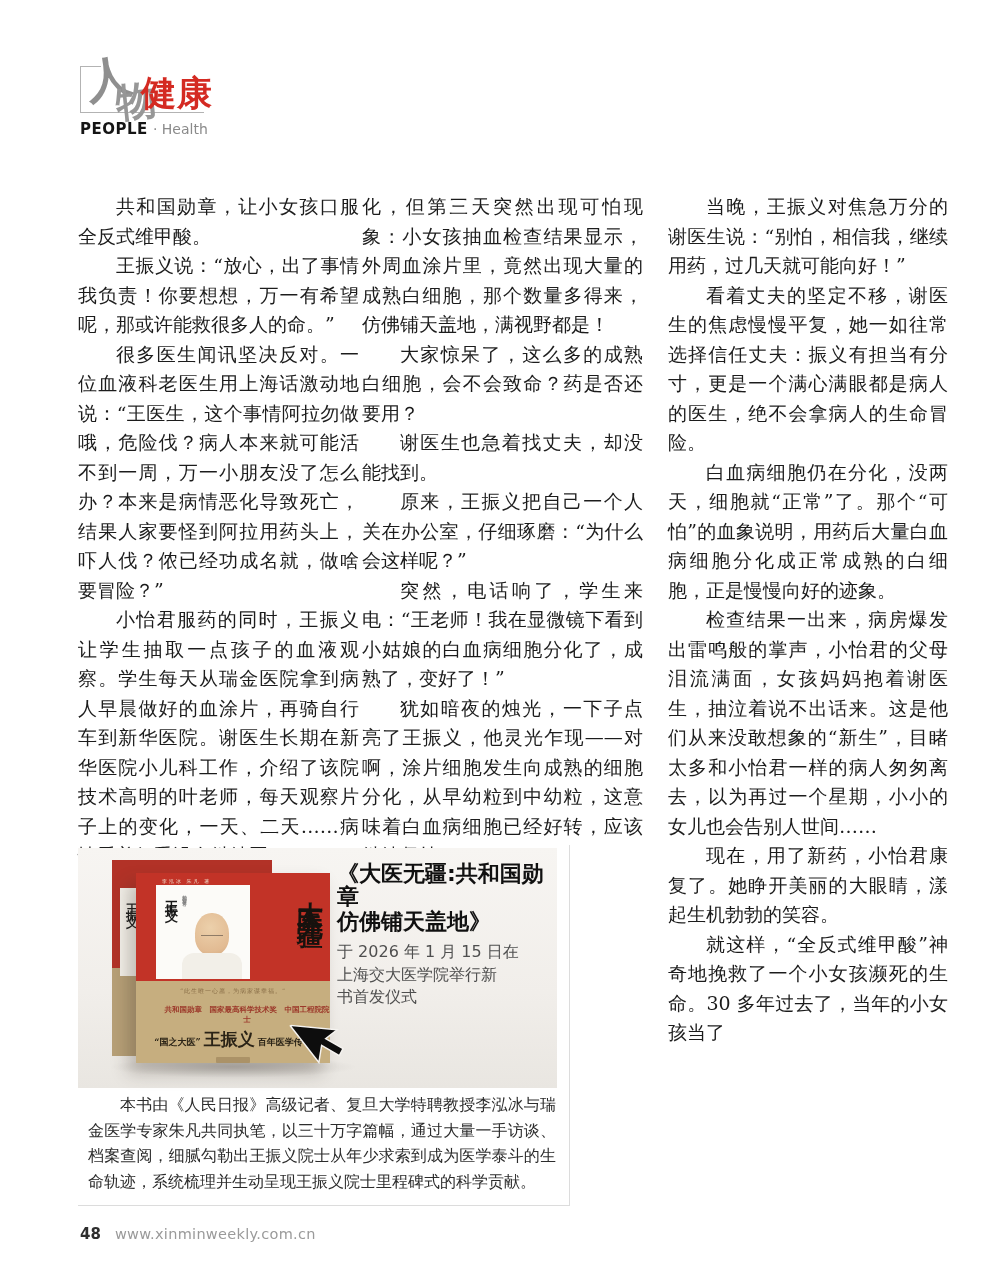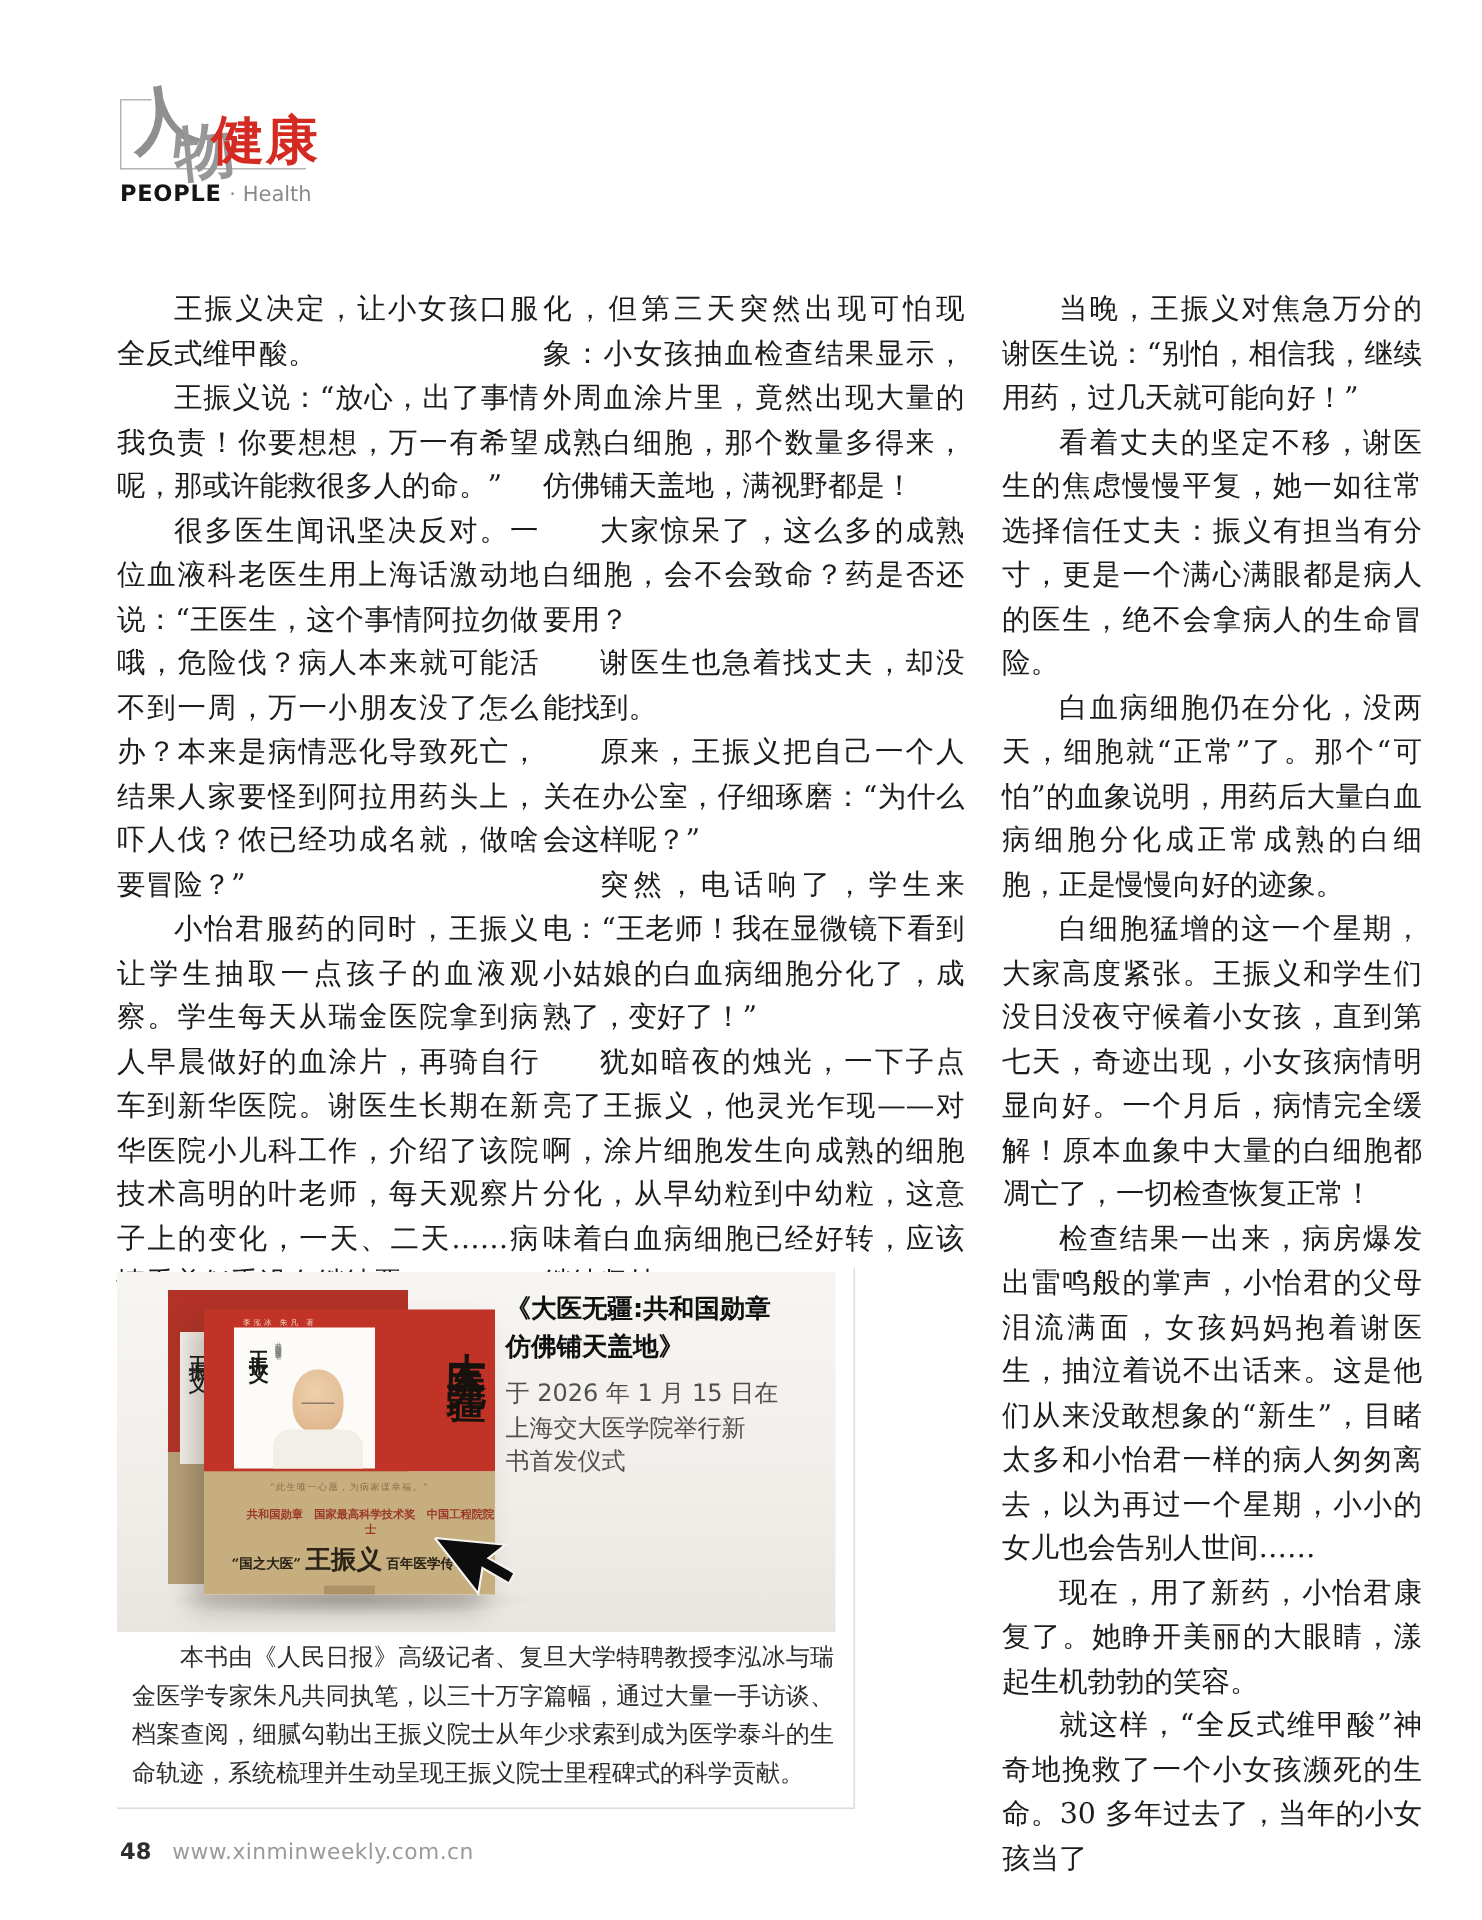--- a/index.html
+++ b/index.html
@@ -72,21 +72,21 @@
   .tan-honors { margin-top:9px; text-align:center; font-size:7.5px; font-weight:bold; color:#9c382a;margin-left:28px; }
   .tan-tagline { margin-top:3px; text-align:center; color:#2a2316; }
   .tan-tagline .pre, .tan-tagline .suf { font-size:9px; font-weight:bold; }
   .tan-tagline .name { font-size:17px; font-weight:bold; font-family:"DejaVu Serif",serif; margin:0 3px; }
   .pub-mark { width:34px; height:6px; margin:6px auto 0; background:rgba(120,95,60,0.35); border-radius:1px; }
 
   .cursor-arrow { position:absolute; left:218px; top:160px; width:52px; height:58px;
     transform:rotate(-38deg); }
 
   .caption { position:absolute; left:259px; top:14px; width:218px; font-family:"DejaVu Sans", sans-serif; }
-  .caption .t { font-size:17px; font-weight:bold; color:#101010; line-height:23px; padding-bottom:2px; }
+  .caption .t { font-size:22px; font-weight:bold; color:#101010; line-height:23px; padding-bottom:2px; }
   .caption .b { font-size:16px; color:#4f4f4f; line-height:22.5px; }
   .caption .b.first { margin-top:6px; }
 
   .desc { position:absolute; left:10px; top:247px; width:468px;
     font-family:"DejaVu Sans", sans-serif; font-size:16px; line-height:25.5px;
     color:#2c2c2c; text-align:justify; text-indent:2em; }
 
   
   .footer { position:absolute; left:80px; top:1224px; font-family:"DejaVu Sans", sans-serif;text-align:center; }
   .footer .page-num { font-size:15px; font-weight:bold; color:#2e2e2e; margin-right:14px; }
@@ -102,40 +102,39 @@
     <span class="logo-ren">人</span>
     <span class="logo-wu">物</span>
     <span class="logo-jiankang">健康</span>
     <div class="logo-en">
       <span class="b">PEOPLE</span>
       <span class="l">· Health</span>
     </div>
   </div>
 
   <div id="col1" class="col">
-    <p>王振义决定，让小女孩口服全反式维甲酸。</p>
+    <p>共和国勋章，让小女孩口服全反式维甲酸。</p>
     <p>王振义说：“放心，出了事情我负责！你要想想，万一有希望呢，那或许能救很多人的命。”</p>
     <p>很多医生闻讯坚决反对。一位血液科老医生用上海话激动地说：“王医生，这个事情阿拉勿做哦，危险伐？病人本来就可能活不到一周，万一小朋友没了怎么办？本来是病情恶化导致死亡，结果人家要怪到阿拉用药头上，吓人伐？侬已经功成名就，做啥要冒险？”</p>
     <p>小怡君服药的同时，王振义让学生抽取一点孩子的血液观察。学生每天从瑞金医院拿到病人早晨做好的血涂片，再骑自行车到新华医院。谢医生长期在新华医院小儿科工作，介绍了该院技术高明的叶老师，每天观察片子上的变化，一天、二天……病情看着似乎没有继续恶</p>
   </div>
 
   <div id="col2" class="col">
     <p class="cont">化，但第三天突然出现可怕现象：小女孩抽血检查结果显示，外周血涂片里，竟然出现大量的成熟白细胞，那个数量多得来，仿佛铺天盖地，满视野都是！</p>
     <p>大家惊呆了，这么多的成熟白细胞，会不会致命？药是否还要用？</p>
     <p>谢医生也急着找丈夫，却没能找到。</p>
     <p>原来，王振义把自己一个人关在办公室，仔细琢磨：“为什么会这样呢？”</p>
     <p>突然，电话响了，学生来电：“王老师！我在显微镜下看到小姑娘的白血病细胞分化了，成熟了，变好了！”</p>
     <p>犹如暗夜的烛光，一下子点亮了王振义，他灵光乍现——对啊，涂片细胞发生向成熟的细胞分化，从早幼粒到中幼粒，这意味着白血病细胞已经好转，应该继续坚持。</p>
   </div>
 
   <div id="col3" class="col">
     <p>当晚，王振义对焦急万分的谢医生说：“别怕，相信我，继续用药，过几天就可能向好！”</p>
     <p>看着丈夫的坚定不移，谢医生的焦虑慢慢平复，她一如往常选择信任丈夫：振义有担当有分寸，更是一个满心满眼都是病人的医生，绝不会拿病人的生命冒险。</p>
     <p>白血病细胞仍在分化，没两天，细胞就“正常”了。那个“可怕”的血象说明，用药后大量白血病细胞分化成正常成熟的白细胞，正是慢慢向好的迹象。</p>
-    <p>白细胞猛增的这一个星期，大家高度紧张。王振义和学生们没日没夜守候着小女孩，直到第七天，奇迹出现，小女孩病情明显向好。一个月后，病情完全缓解！原本血象中大量的白细胞都凋亡了，一切检查恢复正常！</p>
     <p>检查结果一出来，病房爆发出雷鸣般的掌声，小怡君的父母泪流满面，女孩妈妈抱着谢医生，抽泣着说不出话来。这是他们从来没敢想象的“新生”，目睹太多和小怡君一样的病人匆匆离去，以为再过一个星期，小小的女儿也会告别人世间……</p>
     <p>现在，用了新药，小怡君康复了。她睁开美丽的大眼睛，漾起生机勃勃的笑容。</p>
     <p>就这样，“全反式维甲酸”神奇地挽救了一个小女孩濒死的生命。30 多年过去了，当年的小女孩当了</p>
   </div>
 
   <div class="feature">
 
     <div class="photo">
       <div class="floor-shadow"></div>
 

